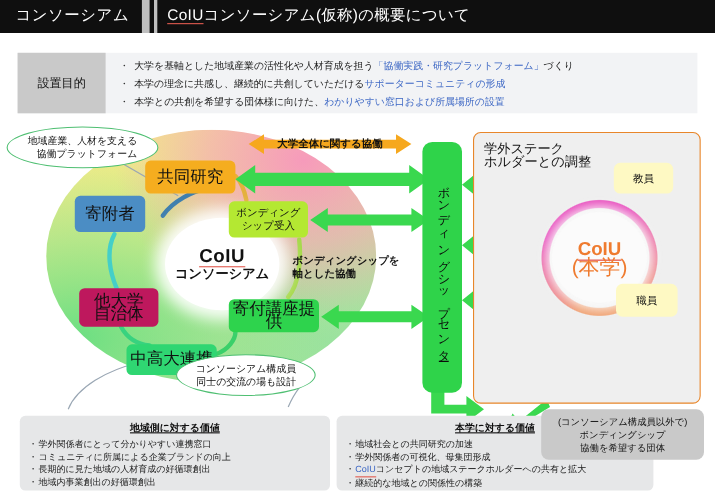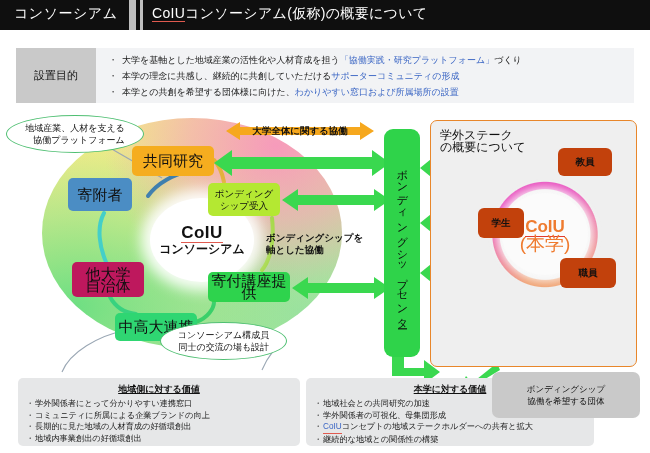--- a/index.html
+++ b/index.html
@@ -84,22 +84,22 @@
        radial-gradient(ellipse at 50% 0%, rgba(228,60,160,.0) 0 60%, rgba(0,0,0,0) 61%),
        conic-gradient(from 200deg, #f0a070 0deg, #e84bbd 90deg, #e84bbd 190deg, #f2a878 300deg, #f0a070 360deg);
      -webkit-mask:radial-gradient(circle at 50% 50%, rgba(0,0,0,0) 0 43%, #000 44%, #000 50%, rgba(0,0,0,0) 51%);
      mask:radial-gradient(circle at 50% 50%, rgba(0,0,0,0) 0 43%, #000 44%, #000 50%, rgba(0,0,0,0) 51%);}
   .pcore{position:absolute;left:502px;top:193px;width:86px;height:82px;border-radius:50%;
      background:#fbfbfb;box-shadow:0 0 10px 6px rgba(251,251,251,.9);
      display:flex;flex-direction:column;align-items:center;justify-content:center;}
   .pcore-t1{font-size:17px;color:#ef7b2f;font-weight:bold;line-height:19px;}
   .pcore-t1 .ul{border-bottom:1.6px solid #e03b2f;}
   .pcore-t2{font-size:19px;color:#ef7b2f;line-height:16px;}
-  .pnode{position:absolute;background:#c2410c;border-radius:6px;display:flex;align-items:center;
-     justify-content:center;font-size:9.5px;color:#101010;font-weight:bold;}
+  .pnode{position:absolute;background:#fef9c3;border-radius:6px;display:flex;align-items:center;
+     justify-content:center;font-size:9.5px;color:#101010;}
   .p-kyoin{left:558px;top:148px;width:54px;height:28px;}
   .p-gakusei{left:478px;top:208px;width:46px;height:30px;}
   .p-shokuin{left:560px;top:258px;width:56px;height:30px;}
 
   
   .ibox{position:absolute;background:#e6e7e8;border-radius:5px;padding:5px 8px 6px 8px;box-sizing:border-box;}
   .ib-left{left:18px;top:378px;width:282px;height:68px;}
   .ib-right{left:306px;top:378px;width:288px;height:68px;}
   .ib-title{text-align:center;font-size:9px;font-weight:bold;color:#111;margin-bottom:2px;
       text-decoration:underline;}
@@ -246,29 +246,28 @@
     <div>軸とした協働</div>
   </div>
 
   <div class="vbar">
     <span>ボンディングシップセンター</span>
   </div>
 
   <div class="rpanel"></div>
   <div class="rpanel-lbl">
     <div>学外ステーク</div>
-    <div>の概要について</div>
+    <div>ホルダーとの調整</div>
   </div>
   <div class="pcircle"></div>
   <div class="pcore">
     <div class="pcore-t1"><span class="ul">CoIU</span></div>
     <div class="pcore-t2">(本学)</div>
   </div>
   <div class="pnode p-kyoin">教員</div>
-  <div class="pnode p-gakusei">学生</div>
   <div class="pnode p-shokuin">職員</div>
 
   <div class="ibox ib-left">
     <div class="ib-title">地域側に対する価値</div>
     <div class="ib-li">
         <span class="bul">・</span>
         <span>学外関係者にとって分かりやすい連携窓口</span>
       </div>
     <div class="ib-li">
         <span class="bul">・</span>
@@ -299,17 +298,18 @@
         <span class="ulred" style="color:#3b66c4;">CoIU</span>
         <span>コンセプトの地域ステークホルダーへの共有と拡大</span>
       </div>
     <div class="ib-li">
         <span class="bul">・</span>
         <span>継続的な地域との関係性の構築</span>
       </div>
   </div>
 
   <div class="gbox">
+    <div>(コンソーシアム構成員以外で)</div>
     <div>ボンディングシップ</div>
     <div>協働を希望する団体</div>
   </div>
 
 </div>
 
 </body></html>

